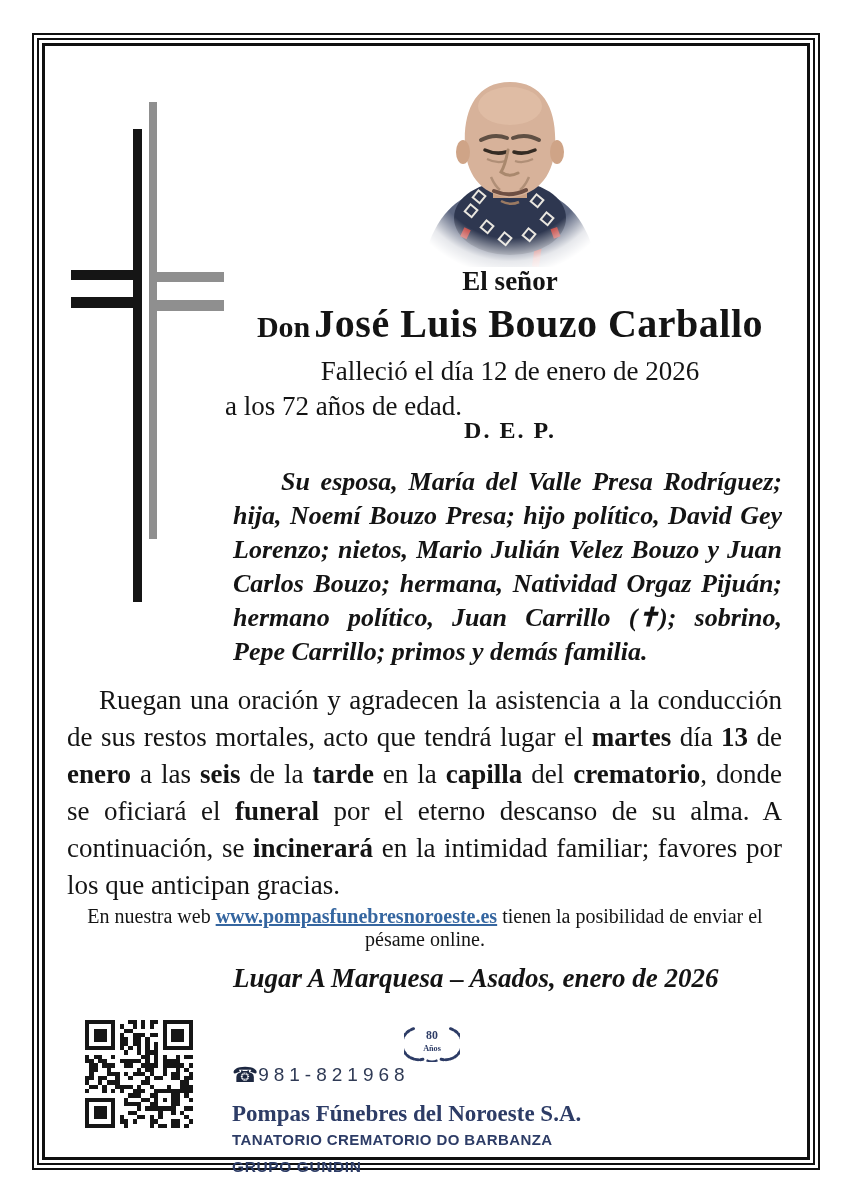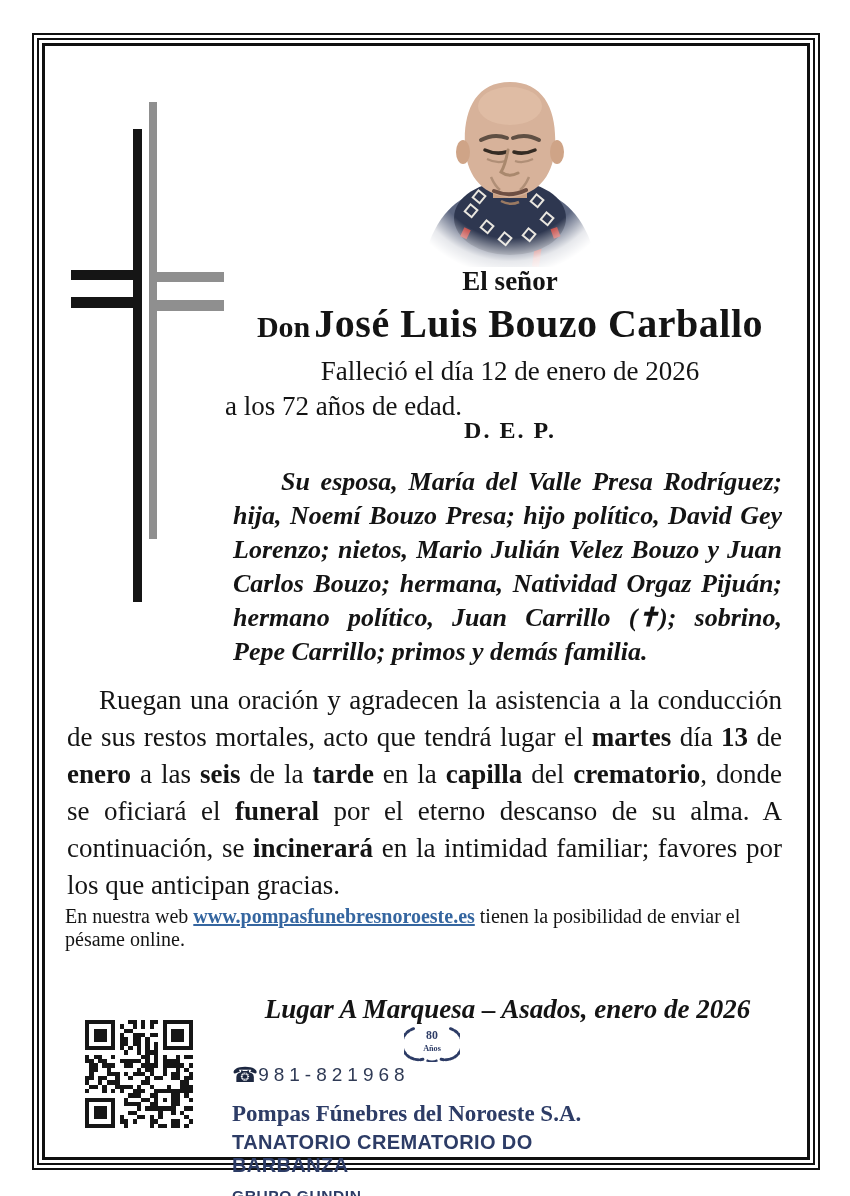--- a/index.html
+++ b/index.html
@@ -39,38 +39,38 @@
   .dep-line{position:absolute;left:225px;top:417px;width:570px;text-align:center;
     font-weight:700;font-size:24px;letter-spacing:2px;}
 
   .family{position:absolute;left:233px;top:465px;width:549px;
     font-style:italic;font-weight:700;font-size:26px;line-height:34px;
     text-align:justify;text-indent:48px;}
   .announcement{position:absolute;left:67px;top:682px;width:715px;
     font-size:27px;line-height:37px;text-align:justify;text-indent:32px;}
   .announcement b{font-weight:700;}
 
-  .web-line{position:absolute;left:65px;top:905px;width:720px;font-size:20px;}
+  .web-line{position:absolute;left:65px;top:905px;width:720px;text-align:center;font-size:20px;}
   .web-link{color:var(--link);text-decoration:underline;font-weight:600;cursor:pointer;}
 
   .mortuary{position:absolute;left:233px;top:929px;width:550px;text-align:center;
     font-weight:700;font-size:27px;}
-  .place-date{position:absolute;left:233px;top:963px;width:549px;text-align:center;
-    font-style:italic;font-weight:700;font-size:27px;margin-top:31px;}
+  .place-date{position:absolute;left:233px;top:963px;width:549px;text-align:left;
+    font-style:italic;font-weight:700;font-size:27px;}
 
   .qr{position:absolute;left:85px;top:1019px;width:108px;height:110px;}
   .qr svg{display:block;width:100%;height:100%;shape-rendering:crispEdges;}
 
   .footer{position:absolute;left:232px;top:1022px;width:400px;text-align:left;color:var(--navy);}
   .badge{display:block;margin:0 auto;width:56px;height:40px;}
   .phone-line{margin-top:1px;font-family:"Liberation Sans",sans-serif;font-weight:400;
     font-size:19px;color:#2f3a55;letter-spacing:5px;white-space:nowrap;}
   .phone-glyph{font-family:"DejaVu Sans",sans-serif;font-size:21px;color:#1c2740;letter-spacing:0;vertical-align:-1px;}
   .company{margin-top:14px;font-weight:700;font-size:23px;}
-  .facility{margin-top:4px;font-family:"Liberation Sans",sans-serif;font-weight:700;font-size:20px;letter-spacing:0.4px;}
+  .facility{margin-top:4px;font-family:"Liberation Sans",sans-serif;font-weight:700;font-size:15px;letter-spacing:0.4px;}
   .group{margin-top:10px;font-family:"Liberation Sans",sans-serif;font-weight:700;font-size:15.5px;letter-spacing:0.6px;}
 </style>
 </head>
 <body>
 
 <div class="sheet">
 
   <div class="frame-outer">
     <div class="frame-mid">
       <div class="frame-inner"></div>

